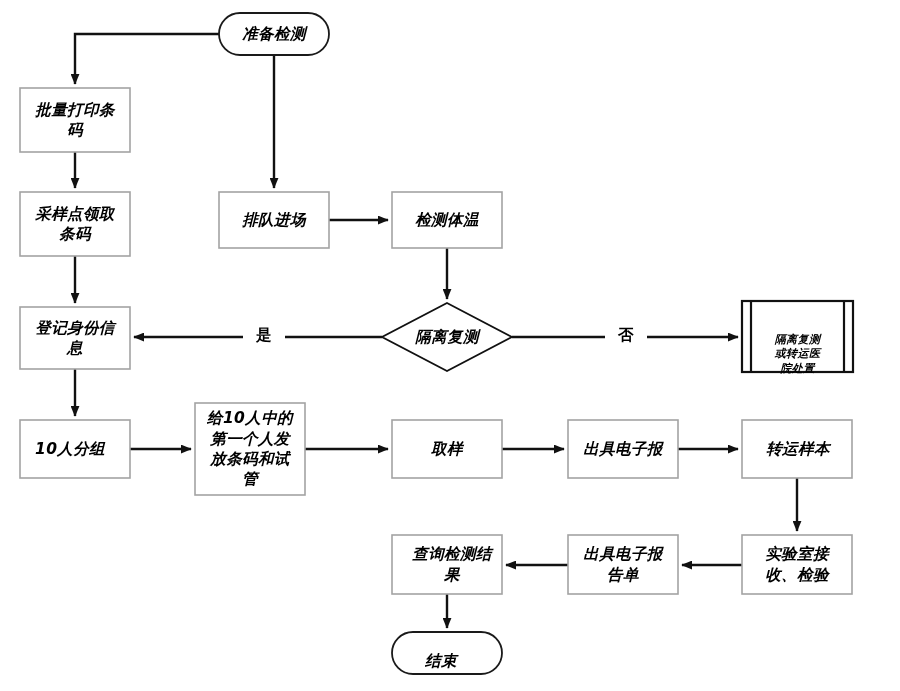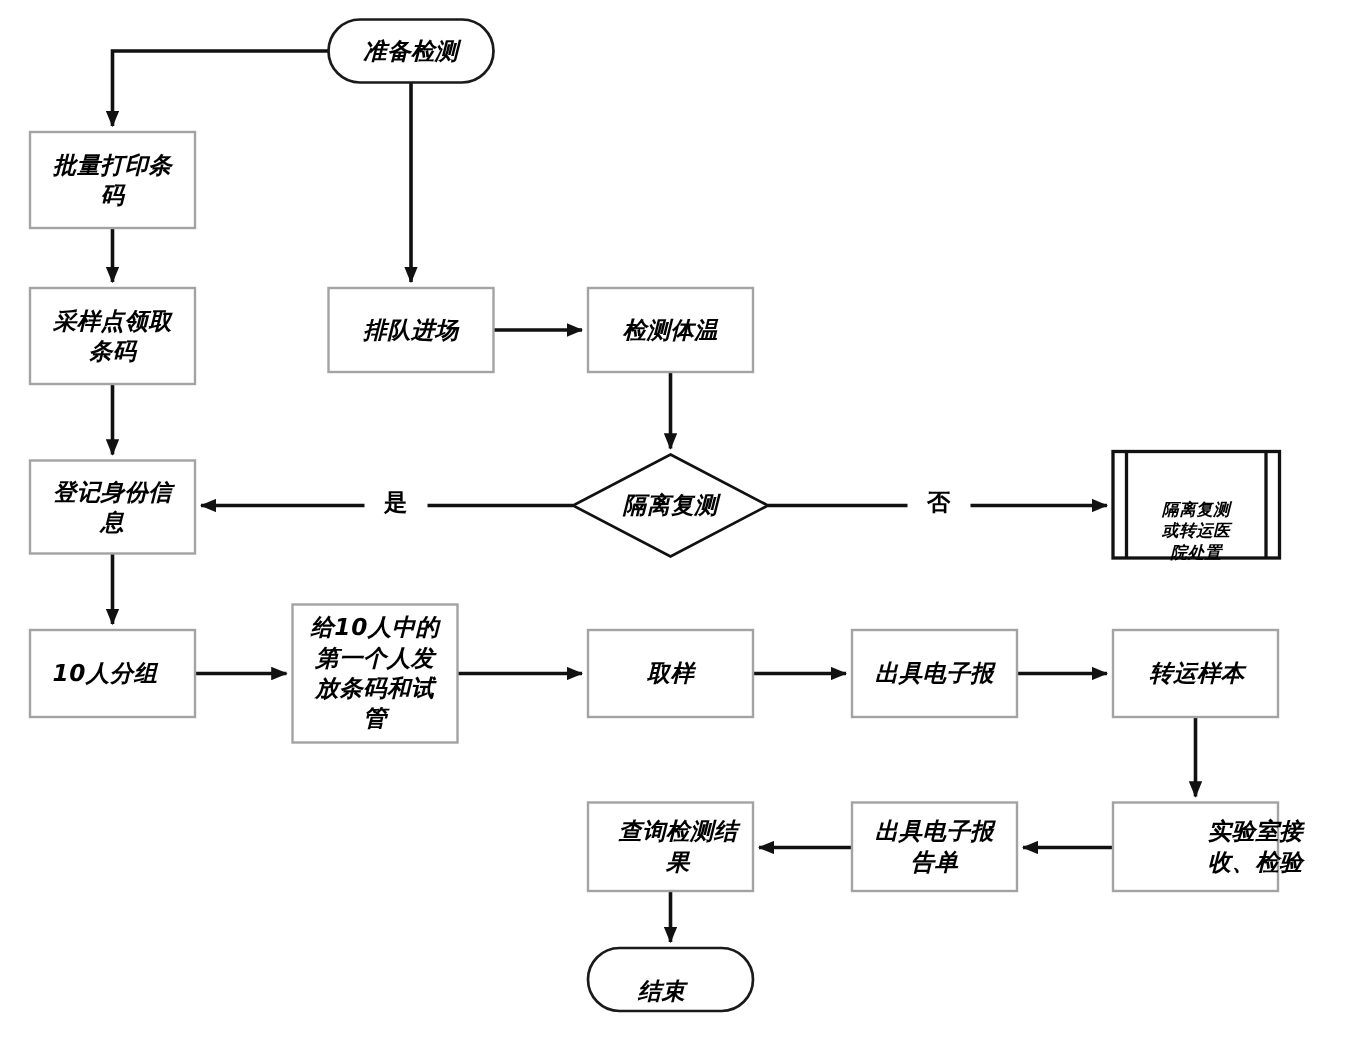--- a/index.html
+++ b/index.html
@@ -192,21 +192,21 @@
 第一个人发
 放条码和试
 管</div>
 
   <div class="node-label" style="left:392px; top:420px; width:110px; height:58px;">取样</div>
 
   <div class="node-label label-bold" style="left:568px; top:420px; width:110px; height:58px;">出具电子报</div>
 
   <div class="node-label label-bold" style="left:742px; top:420px; width:112px; height:58px;">转运样本</div>
 
-  <div class="node-label" style="left:742px; top:535px; width:110px; height:59px;margin-left:40px;">实验室接
+  <div class="node-label" style="left:742px; top:535px; width:110px; height:59px;">实验室接
 收、检验</div>
 
   <div class="node-label" style="left:568px; top:535px; width:110px; height:59px;">出具电子报
 告单</div>
 
   <div class="node-label" style="left:392px; top:535px; width:120px; height:59px;">查询检测结
 果</div>
 
   <div class="node-label" style="left:392px; top:640px; width:98px; height:42px;">结束</div>
 

